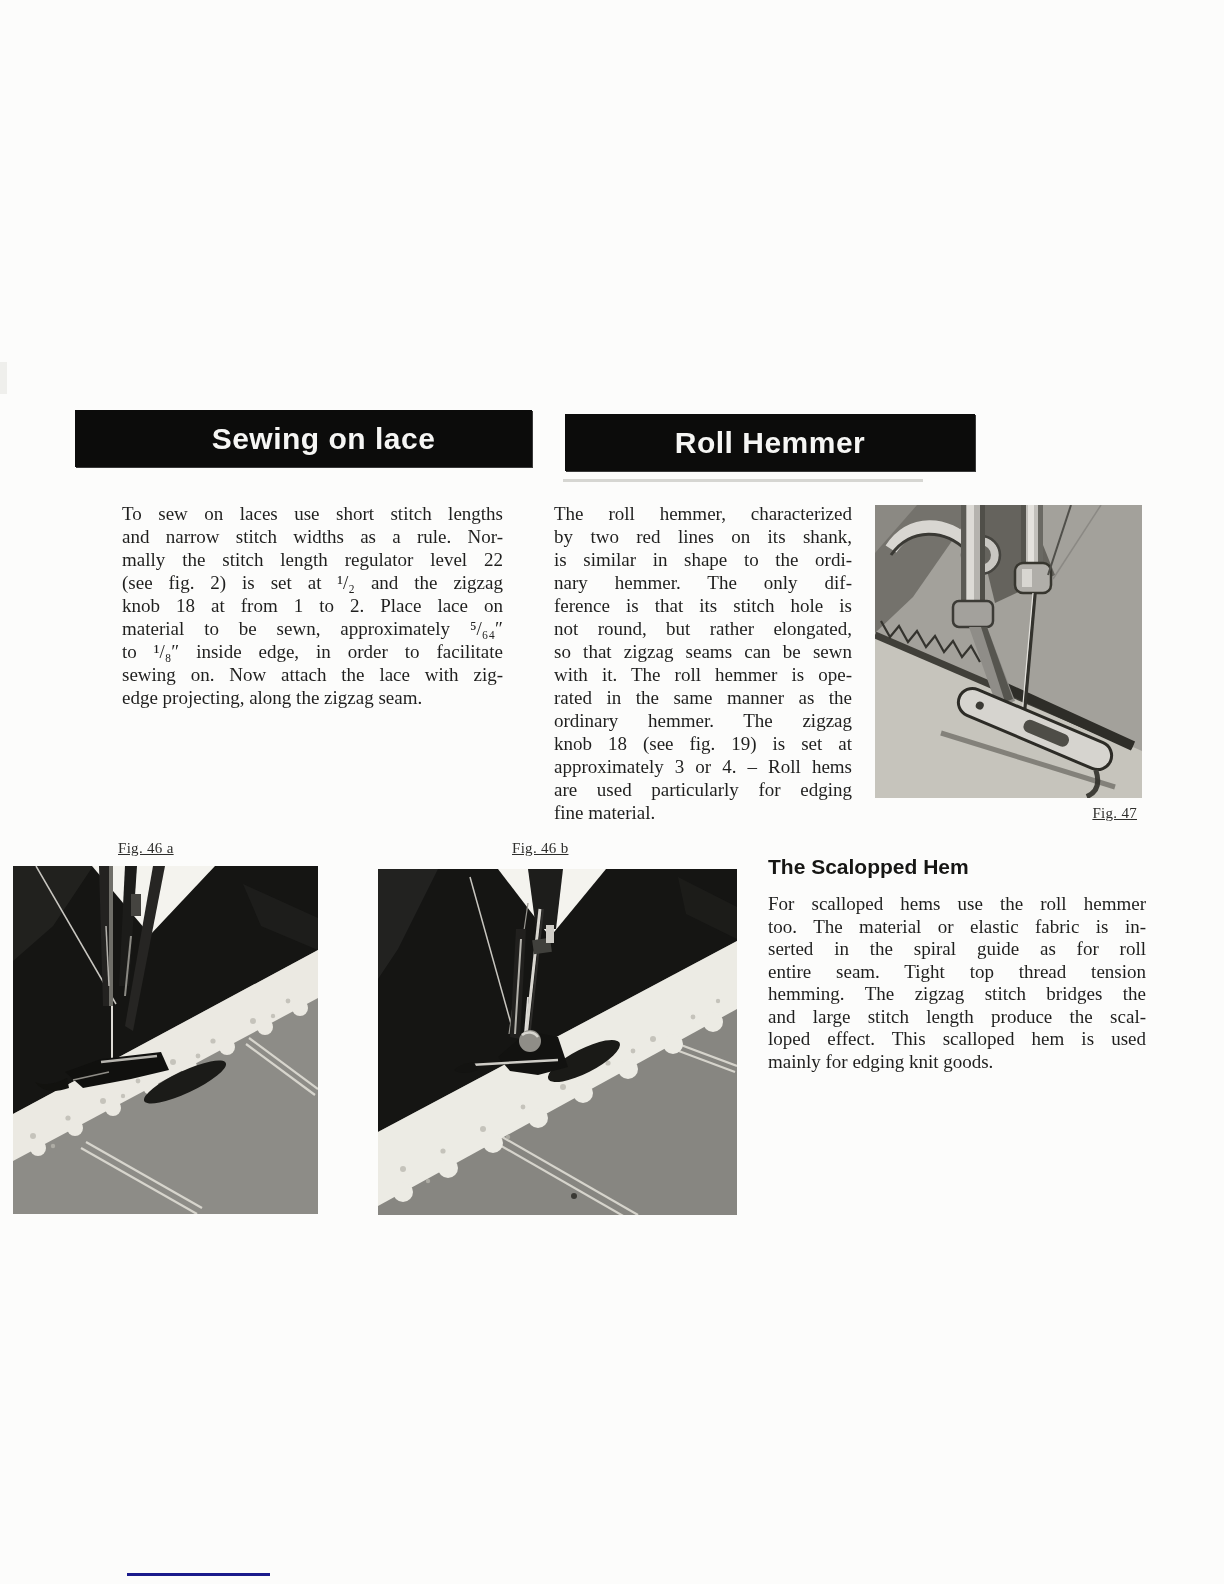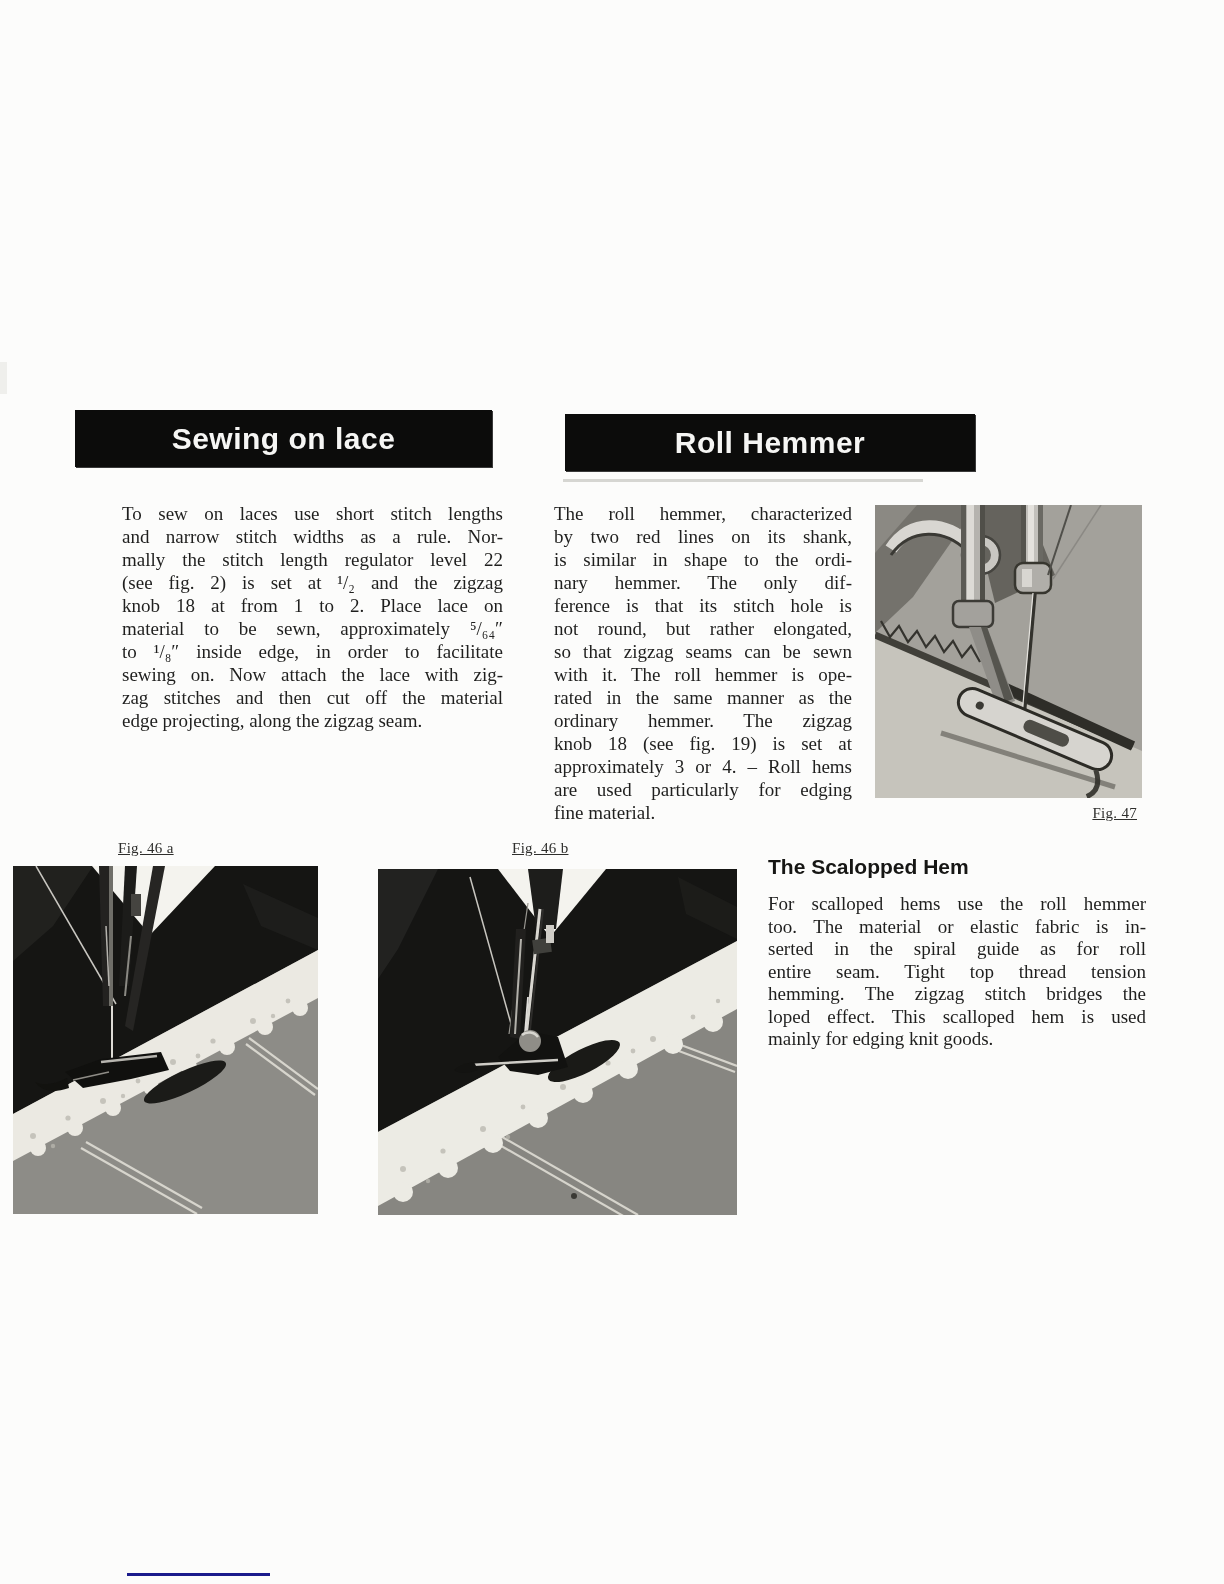--- a/index.html
+++ b/index.html
@@ -12,21 +12,21 @@
   .abs { position:absolute; }
 
   
   .bar {
     background:#0c0c0b; color:#f6f6f4;
     font-family:"Liberation Sans","DejaVu Sans",sans-serif;
     font-weight:700; font-size:30px; letter-spacing:0.5px;
     display:flex; align-items:center; justify-content:center;
     box-shadow:1px 1px 0 #3a3a3a;
   }
-  .bar1 { left:75px; top:410px; width:417px; height:57px; }
+  .bar1 { left:75px; top:410px; width:417px; height:57px;padding-left:40px; }
   .bar2 { left:565px; top:414px; width:410px; height:57px; }
   .bar2-line { left:563px; top:479px; width:360px; height:3px; background:#d6d6d2; }
 
   
   .bodycol { font-size:19px; line-height:23px; }
   .jline { text-align:justify; text-align-last:justify; white-space:normal; }
   .jline.jlast { text-align-last:left; }
   .col-lace { left:122px; top:502px; width:381px; }
   .col-roll { left:554px; top:502px; width:298px; }
   .col-scal { left:768px; top:893px; width:378px; line-height:22.5px; }
@@ -65,21 +65,20 @@
 
   <div class="abs bodycol col-lace">
       <div class="jline">To sew on laces use short stitch lengths</div>
       <div class="jline">and narrow stitch widths as a rule. Nor-</div>
       <div class="jline">mally the stitch length regulator level 22</div>
       <div class="jline">(see fig. 2) is set at ¹/₂ and the zigzag</div>
       <div class="jline">knob 18 at from 1 to 2. Place lace on</div>
       <div class="jline">material to be sewn, approximately ⁵/₆₄″</div>
       <div class="jline">to ¹/₈″ inside edge, in order to facilitate</div>
       <div class="jline">sewing on. Now attach the lace with zig-</div>
-      <div class="jline">zag stitches and then cut off the material</div>
       <div class="jline jlast">edge projecting, along the zigzag seam.</div>
     </div>
   <div class="abs bodycol col-roll">
       <div class="jline">The roll hemmer, characterized</div>
       <div class="jline">by two red lines on its shank,</div>
       <div class="jline">is similar in shape to the ordi-</div>
       <div class="jline">nary hemmer. The only dif-</div>
       <div class="jline">ference is that its stitch hole is</div>
       <div class="jline">not round, but rather elongated,</div>
       <div class="jline">so that zigzag seams can be sewn</div>
@@ -92,20 +91,21 @@
       <div class="jline jlast">fine material.</div>
     </div>
 
   <div class="abs scal-title">The Scalopped Hem</div>
   <div class="abs bodycol col-scal">
       <div class="jline">For scalloped hems use the roll hemmer</div>
       <div class="jline">too. The material or elastic fabric is in-</div>
       <div class="jline">serted in the spiral guide as for roll</div>
       <div class="jline">entire seam. Tight top thread tension</div>
       <div class="jline">hemming. The zigzag stitch bridges the</div>
+      <div class="jline">and large stitch length produce the scal-</div>
       <div class="jline">loped effect. This scalloped hem is used</div>
       <div class="jline jlast">mainly for edging knit goods.</div>
     </div>
 
   <div class="abs fig fig47">
     <svg width="267" height="293" viewBox="0 0 267 293">
       <rect width="267" height="293" fill="#a3a19b"></rect>
       <polygon points="0,0 102,0 38,92 0,128" fill="#74726c"></polygon>
       <polygon points="0,0 42,0 0,48" fill="#8b8983"></polygon>
       <polygon points="96,0 152,0 180,70 120,98" fill="#55544e" opacity="0.8"></polygon>

